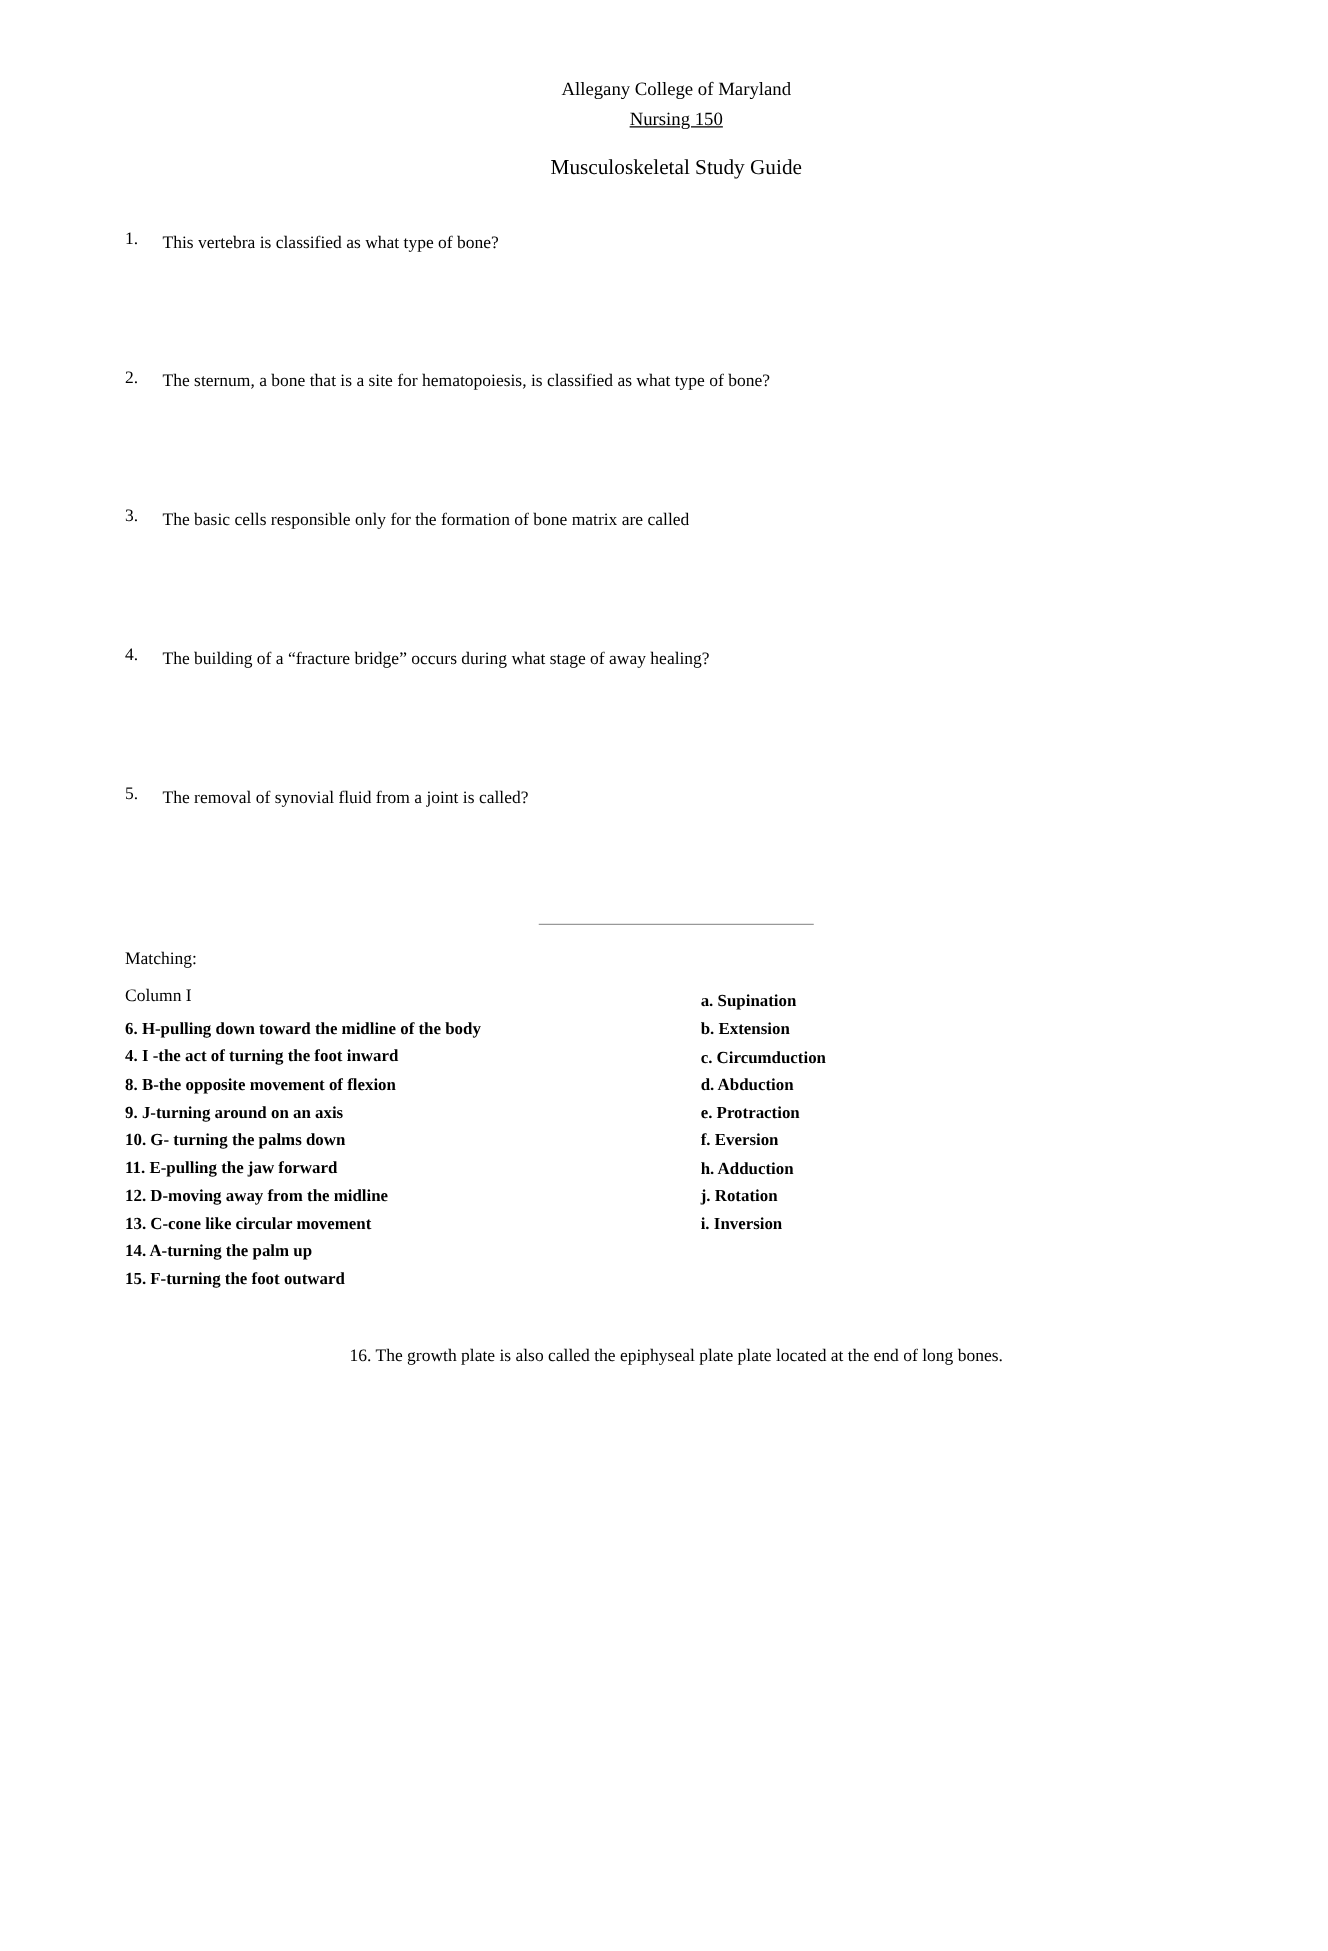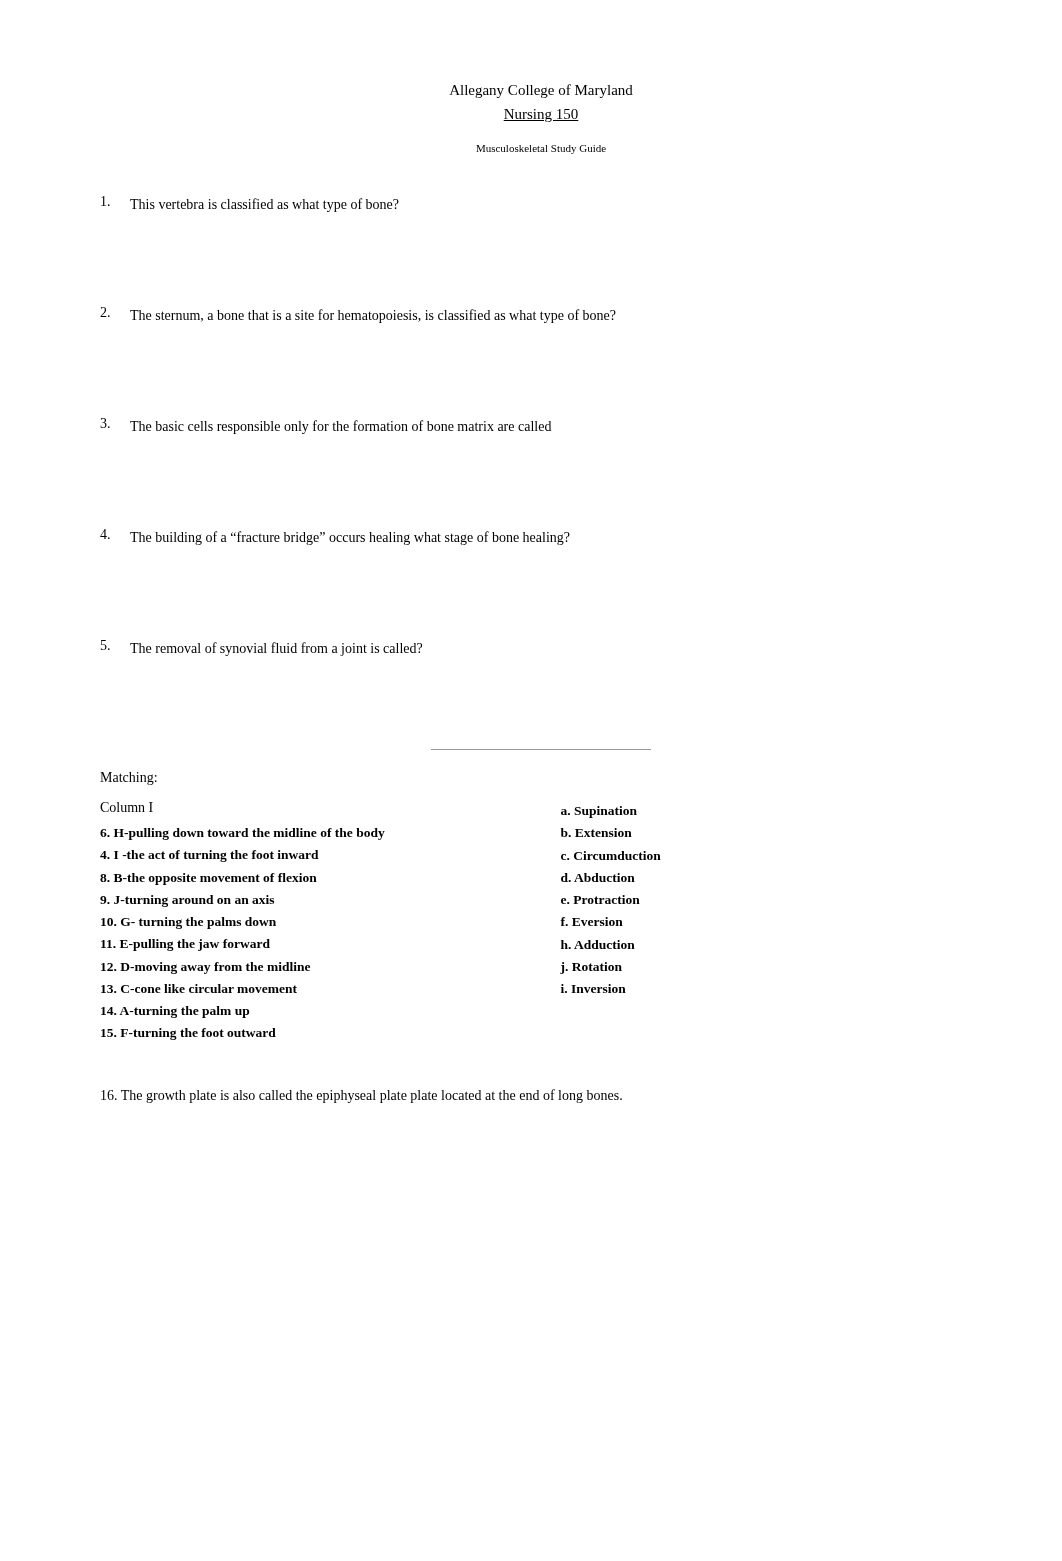--- a/index.html
+++ b/index.html
@@ -20,36 +20,35 @@
     .page {
       width: 1062px;
       min-height: 1561px;
       padding: 60px 80px 60px 100px;
       position: relative;
     }
 
     .header {
       text-align: center;
       margin-bottom: 30px;
-      margin-top: 18px;
     }
 
     .header-line1 {
       font-size: 15px;
       line-height: 1.6;
     }
 
     .header-line2 {
       font-size: 15px;
       line-height: 1.6;
       text-decoration: underline;
     }
 
     .header-line3 {
-      font-size: 11px;
+      font-size: 17px;
       margin-top: 16px;
     }
 
     .questions-section {
       margin-top: 40px;
     }
 
     .question {
       display: flex;
       margin-bottom: 90px;
@@ -111,20 +110,21 @@
     .match-item {
       font-size: 13.5px;
       line-height: 1.65;
       font-weight: bold;
     }
 
     .question-16 {
       margin-top: 40px;
       font-size: 14px;
       line-height: 1.5;
+      text-align: center;
     }
   </style>
 </head>
 <body>
 
 <div class="page">
 
   <div class="header">
     <div class="header-line1">Allegany College of Maryland</div>
     <div class="header-line2">Nursing 150</div>
@@ -143,21 +143,21 @@
       <span class="question-text">The sternum, a bone that is a site for hematopoiesis, is classified as what type of bone?</span>
     </div>
 
     <div class="question">
       <span class="question-number">3.</span>
       <span class="question-text">The basic cells responsible only for the formation of bone matrix are called</span>
     </div>
 
     <div class="question">
       <span class="question-number">4.</span>
-      <span class="question-text">The building of a “fracture bridge” occurs healing what stage of bone healing?</span>
+      <span class="question-text">The building of a “fracture bridge” occurs during what stage of away healing?</span>
     </div>
 
     <div class="question">
       <span class="question-number">5.</span>
       <span class="question-text">The removal of synovial fluid from a joint is called?</span>
     </div>
 
   </div>
 
   <hr class="divider-line">

